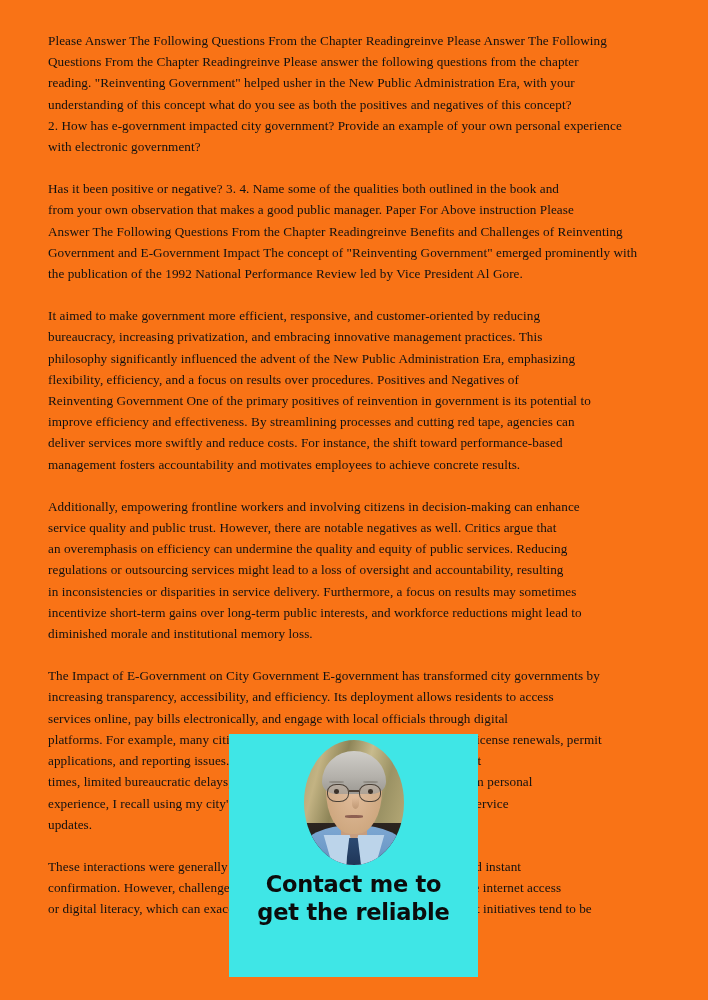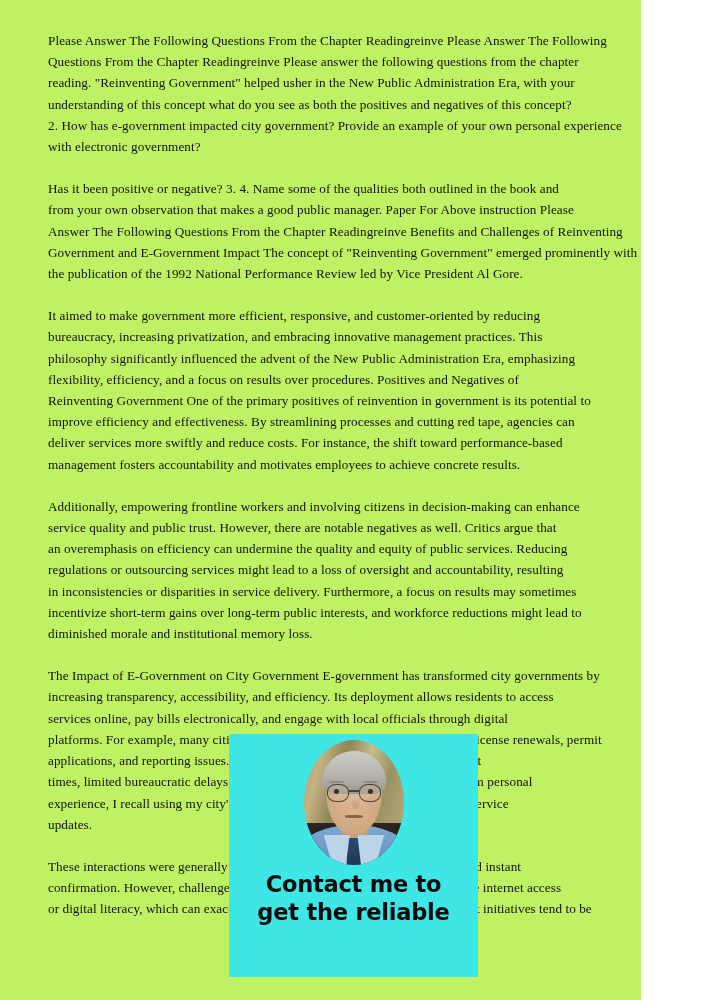--- a/index.html
+++ b/index.html
@@ -10,23 +10,23 @@
     width: 708px;
     height: 1000px;
     background: #ffffff;
     font-family: "Liberation Serif", "DejaVu Serif", serif;
     overflow: hidden;
     position: relative;
   }
   #page {
     position: absolute;
     left: 0; top: 0;
-    width: 641px;
+    width: 708px;
     height: 1000px;
-    background: #bef264;
+    background: #f97316;
     overflow: hidden;
   }
   #doc-body {
     position: absolute;
     left: 48px;
     top: 30px;
     width: 618px;
     font-size: 13.2px;
     line-height: 21.2px;
     color: #111111;

